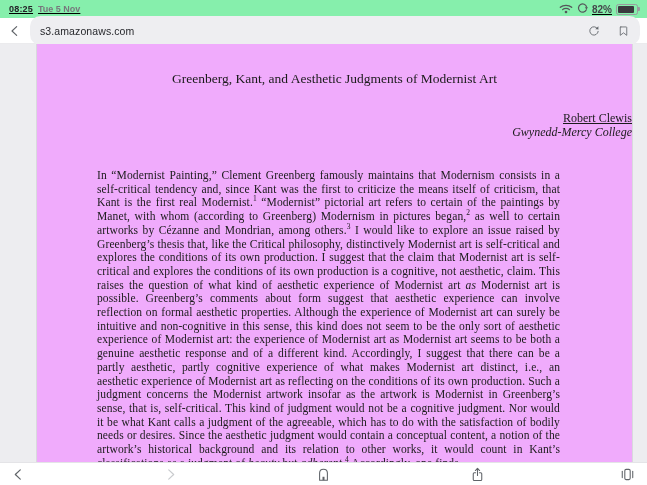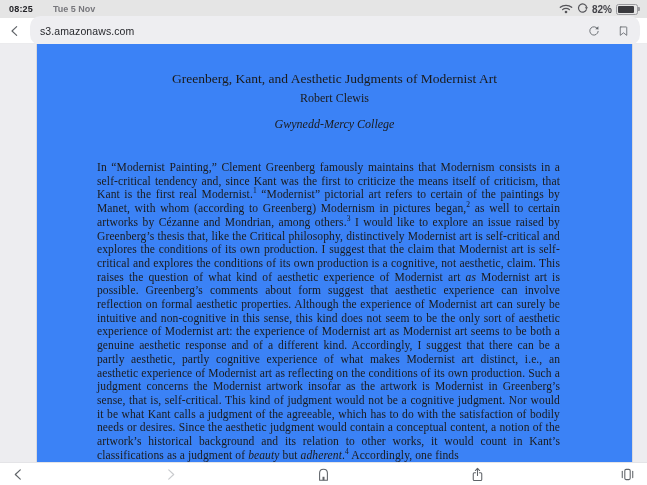--- a/index.html
+++ b/index.html
@@ -3,27 +3,27 @@
 <meta charset="utf-8">
 <style>
   html,body{margin:0;padding:0;}
   body{
     width:647px;height:485px;overflow:hidden;position:relative;
     background:#fff;font-family:"Liberation Sans",sans-serif;
     -webkit-font-smoothing:antialiased;
   }
   
   .status-bar{
-    position:absolute;top:0;left:0;right:0;height:18px;background:#e5e5e5;
+    position:absolute;top:0;left:0;right:0;height:18px;background:#86efac;
     display:flex;align-items:center;justify-content:space-between;
-    padding:0 9px;box-sizing:border-box;font-size:9px;
+    padding:0 9px;box-sizing:border-box;font-size:9px;text-decoration:underline;
   }
   .status-left{display:flex;gap:5px;align-items:center;}
   .status-time{color:#222226;font-weight:bold;letter-spacing:.2px;}
-  .status-date{color:#77777c;font-weight:bold;margin-left:15px;}
+  .status-date{color:#77777c;font-weight:bold;}
   .status-right{display:flex;gap:4px;align-items:center;color:#55555a;}
   .status-pct{font-size:10px;color:#44444a;font-weight:bold;}
   .battery{position:relative;width:20px;height:9px;border:1px solid #9a9a9e;border-radius:2.5px;}
   .battery-fill{position:absolute;left:1px;top:1px;bottom:1px;width:82%;background:#3a3a3e;border-radius:1px;}
   .battery-nub{position:absolute;right:-3px;top:2.5px;width:2px;height:4px;background:#9a9a9e;border-radius:0 1px 1px 0;}
   
   .browser-bar{
     position:absolute;top:18px;left:0;right:0;height:26px;background:#fff;
     display:flex;align-items:center;border-bottom:1px solid #ebebed;box-sizing:border-box;
   }
@@ -33,27 +33,27 @@
     display:flex;align-items:center;padding:0 10px;box-sizing:border-box;
   }
   .url-text{font-size:10.5px;color:#27282c;flex:1;letter-spacing:.1px;}
   .pill-icons{display:flex;gap:16px;align-items:center;}
   .icon-btn{display:flex;align-items:center;justify-content:center;cursor:pointer;}
   
   .viewer{
     position:absolute;top:44px;left:0;right:0;height:418px;background:#ededf0;overflow:hidden;
   }
   .pdf-page{
-    position:absolute;top:0;left:36px;width:597px;height:418px;background:#3b82f6;
+    position:absolute;top:0;left:36px;width:597px;height:418px;background:#f0abfc;
     border-left:1px solid #d9d9dd;border-right:1px solid #d9d9dd;box-sizing:border-box;
     font-family:"Liberation Serif",serif;color:#1b1b1b;overflow:hidden;
   }
   .doc-title{margin-top:26px;text-align:center;font-size:13.5px;line-height:17px;}
-  .doc-author{margin-top:4px;text-align:center;font-size:12px;line-height:14px;}
-  .doc-affil{text-align:center;font-size:12px;line-height:14px;font-style:italic;margin-top:12px;}
+  .doc-author{margin-top:24px;text-align:right;font-size:12px;line-height:14px;text-decoration:underline;}
+  .doc-affil{text-align:right;font-size:12px;line-height:14px;font-style:italic;}
   .doc-body{
     margin:30px 72px 0 60px;font-size:11.55px;line-height:13.7px;
     text-align:justify;letter-spacing:.1px;
   }
   .doc-body sup{font-size:7.5px;line-height:0;}
   
   .bottom-bar{
     position:absolute;bottom:0;left:0;right:0;height:23px;background:#fff;
     border-top:1px solid #e4e4e7;box-sizing:border-box;
   }

